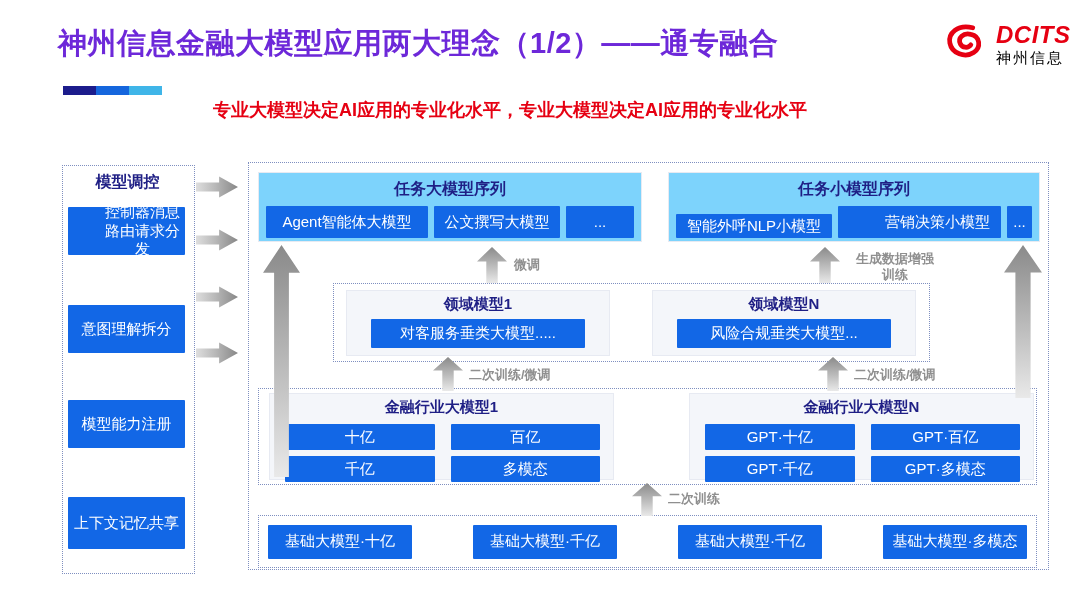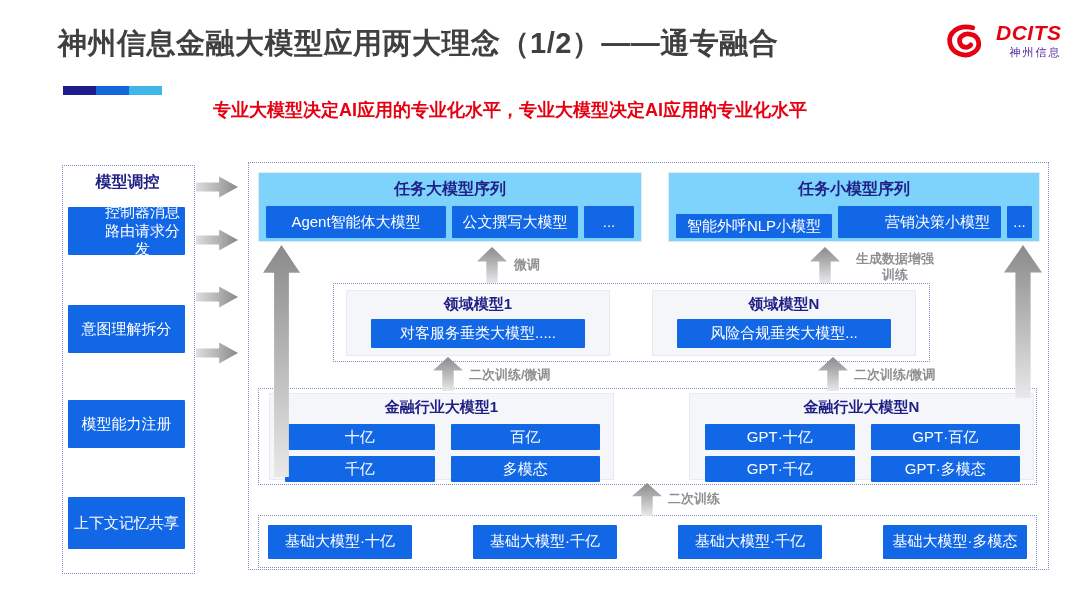--- a/index.html
+++ b/index.html
@@ -1,29 +1,29 @@
 <!DOCTYPE html>
 <html><head>
 <meta charset="utf-8">
 <style>
   html,body{margin:0;padding:0;background:#fff;}
   .stage{position:relative;width:1080px;height:608px;background:#ffffff;overflow:hidden;
          font-family:"Liberation Sans","DejaVu Sans",sans-serif;}
   .abs{position:absolute;}
 
   
-  .page-title{left:58px;top:24px;font-size:29px;font-weight:bold;color:#404040;letter-spacing:.5px;white-space:nowrap;}
+  .page-title{left:58px;top:24px;font-size:29px;font-weight:bold;color:#6d28d9;letter-spacing:.5px;white-space:nowrap;}
   .deco-bar{left:63px;top:86px;display:flex;height:9px;}
   .deco-bar span{width:33px;height:9px;display:block;}
   .deco-1{background:#1c1c8c;} .deco-2{background:#1566dd;} .deco-3{background:#3fb5e8;}
   .subtitle{left:213px;top:98px;font-size:18px;font-weight:bold;color:#e60012;white-space:nowrap;}
   .logo{left:944px;top:22px;display:flex;align-items:flex-start;gap:6px;}
   .logo-text{display:flex;flex-direction:column;line-height:1.05;}
-  .logo-brand{font-size:21px;font-weight:bold;font-style:italic;color:#e60012;letter-spacing:.5px;}
-  .logo-cn{font-size:11px;color:#4c1d95;letter-spacing:2px;margin-top:3px;text-align:right;}
+  .logo-brand{font-size:24px;font-weight:bold;font-style:italic;color:#e60012;letter-spacing:.5px;}
+  .logo-cn{font-size:15px;color:#000000;letter-spacing:2px;margin-top:3px;}
 
   
   .dashed{border:1px dotted #7f8fc0;}
   .panel{background:#7dd3fc;border:1px solid #e7eaf2;}
   .heading{color:#1f1f85;font-weight:bold;text-align:center;}
   .btn-blue{background:#1267e6;color:#ffffff;display:flex;align-items:center;justify-content:center;
             text-align:center;font-size:15px;line-height:1.25;border-radius:1px;}
   .arrow-label{color:#8f8f8f;font-size:13px;font-weight:bold;white-space:nowrap;}
 
   
@@ -104,21 +104,21 @@
   <div class="abs arrow-right" style="left:196px;top:175px;width:42px;height:24px;"></div>
   <div class="abs arrow-right" style="left:196px;top:228px;width:42px;height:24px;"></div>
   <div class="abs arrow-right" style="left:196px;top:285px;width:42px;height:24px;"></div>
   <div class="abs arrow-right" style="left:196px;top:341px;width:42px;height:24px;"></div>
 
   <div class="abs dashed main-box"></div>
 
   <div class="abs panel task-large">
     <div class="heading panel-title">任务大模型序列</div>
     <div class="task-row">
-      <div class="btn-blue" style="width:180px;">Agent智能体大模型</div>
+      <div class="btn-blue" style="width:162px;">Agent智能体大模型</div>
       <div class="btn-blue" style="width:126px;">公文撰写大模型</div>
       <div class="btn-blue" style="flex:1;">...</div>
     </div>
   </div>
 
   <div class="abs panel task-small">
     <div class="heading panel-title">任务小模型序列</div>
     <div class="task-row">
       <div class="btn-blue" style="width:156px;margin-top:8px;">智能外呼NLP小模型</div>
       <div class="btn-blue" style="width:127px;padding-left:36px;">营销决策小模型</div>

